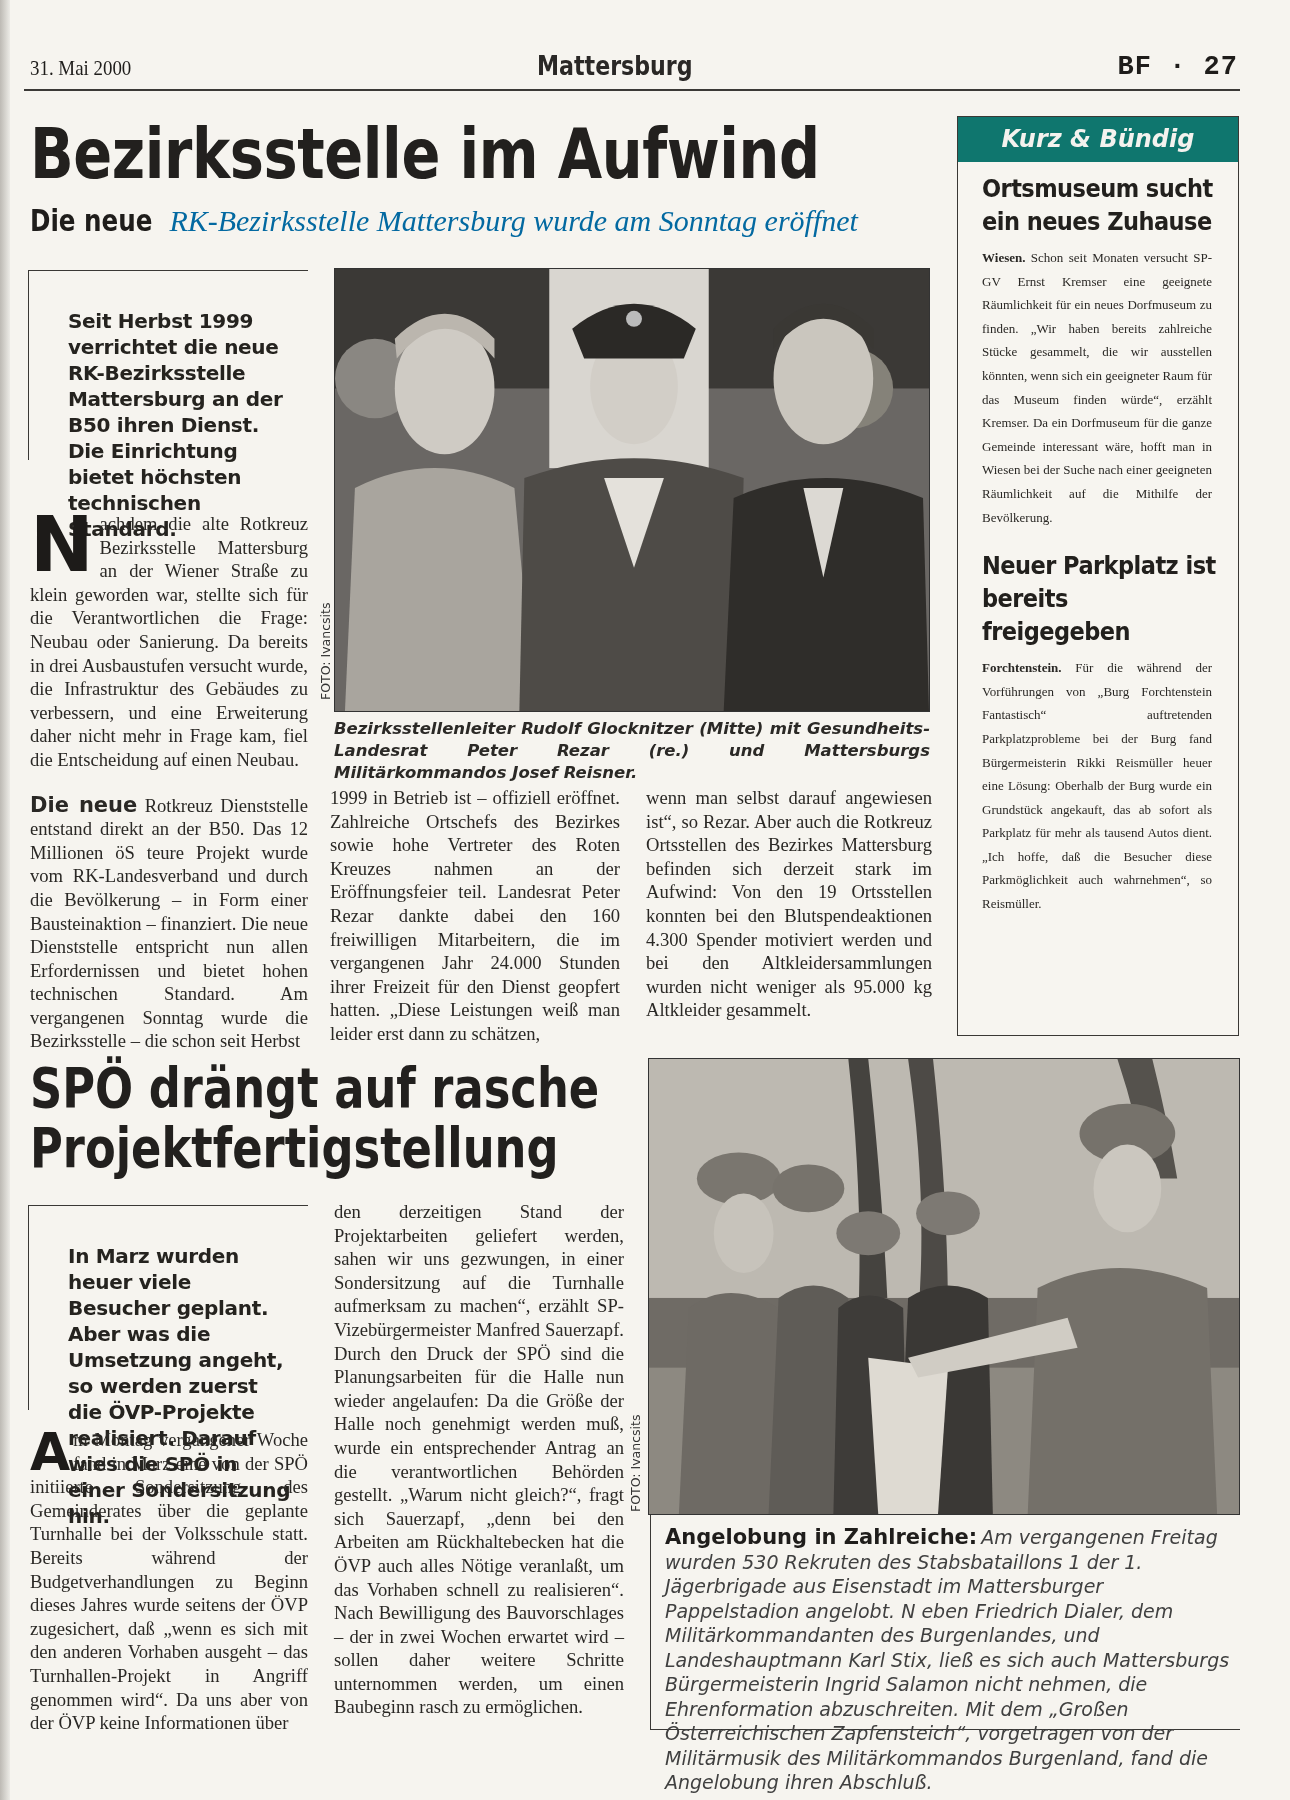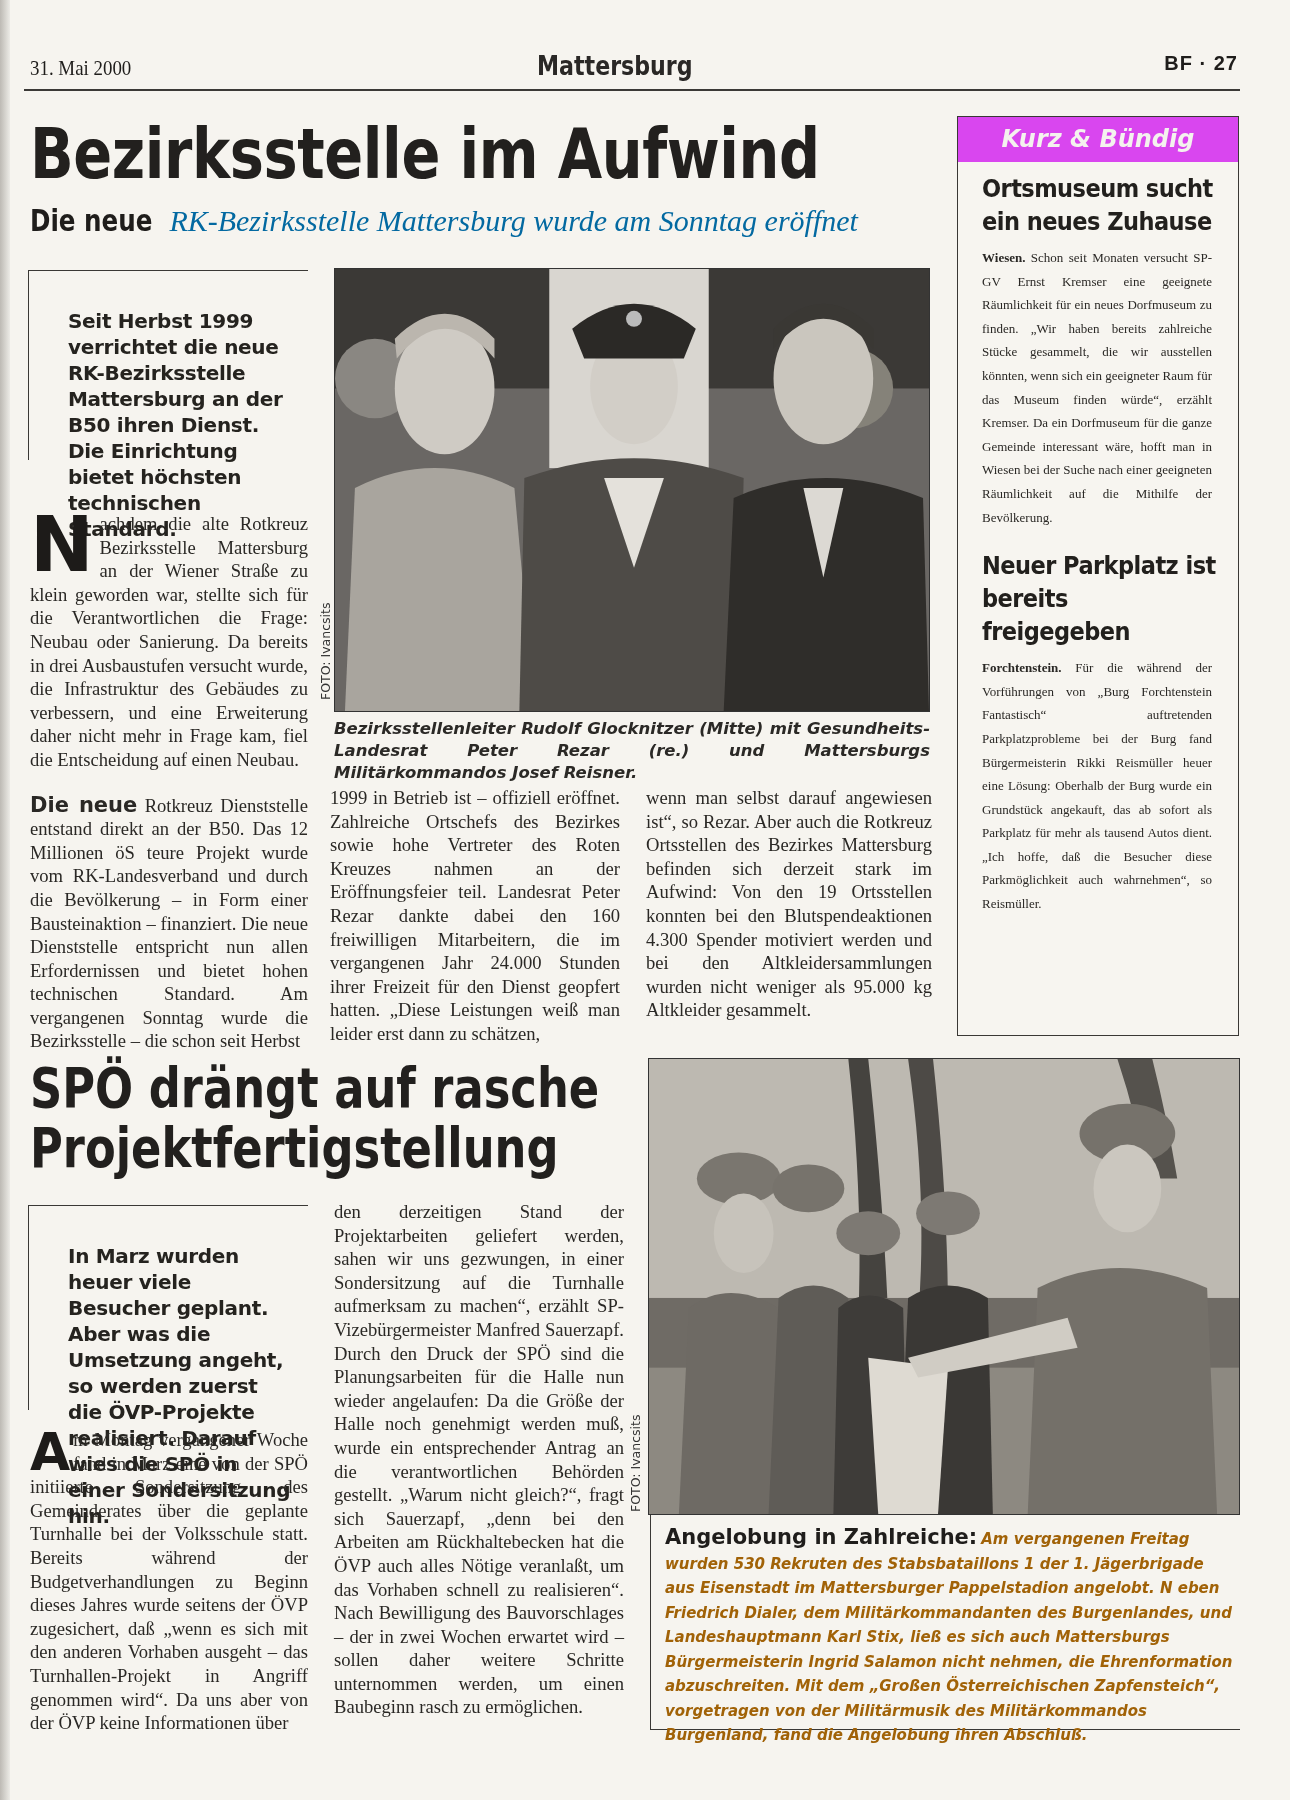--- a/index.html
+++ b/index.html
@@ -3,21 +3,21 @@
 <meta charset="utf-8">
 <style>
   html, body { margin:0; padding:0; }
   body { width:1290px; height:1800px; background:#f6f4ef; position:relative; overflow:hidden; color:#1f1d1b; }
   .scanedge { position:absolute; left:0; top:0; width:10px; height:1800px; background:linear-gradient(to right,#bdbab4,#ecebe6); }
   .abs { position:absolute; }
 
   
   .hdr-date { left:30px; top:56px; font-family:"Liberation Serif", serif; font-size:21px; transform:scaleX(0.9); transform-origin:left; }
   .hdr-section { left:537px; top:50px; font-family:"DejaVu Sans", sans-serif; font-weight:bold; font-size:27px; transform:scaleX(0.82); transform-origin:left; color:#2a2826; }
-  .hdr-page { right:52px; top:52px; font-family:Liberation Sans, sans-serif; font-weight:bold; font-size:20px; letter-spacing:1px; }
+  .hdr-page { right:52px; top:52px; font-family:Liberation Mono, monospace; font-weight:bold; font-size:27px; letter-spacing:1px; }
   .hdr-rule { left:24px; top:89px; width:1216px; height:2px; background:#3b3936; }
 
   
   .h1 { left:30px; top:112px; font-family:"DejaVu Sans", sans-serif; font-weight:bold; font-size:70px; line-height:84px; transform:scaleX(0.82); transform-origin:left; color:#22201e; white-space:nowrap; letter-spacing:-0.5px; }
   .sub { left:30px; top:203px; white-space:nowrap; }
   .sub .lead { font-family:"DejaVu Sans", sans-serif; font-weight:bold; font-size:30px; display:inline-block; transform:scaleX(0.82); transform-origin:left; margin-right:-14px; }
   .sub .rest { font-family:"Liberation Serif", serif; font-style:italic; font-size:30px; color:#0369a1; }
 
   
   .leadbox { border-left:1.5px solid #3a3835; border-top:1.5px solid #3a3835; padding:20px 0 0 22px; box-sizing:border-box; }
@@ -31,32 +31,32 @@
   .credit { font-family:"DejaVu Sans", sans-serif; font-size:12.5px; color:#333; transform:rotate(-90deg); transform-origin:left top; white-space:nowrap; }
 
   
   .photo { background:#777; overflow:hidden; border:1px solid #333; box-sizing:border-box; }
   .photo svg { display:block; width:100%; height:100%; }
 
   .caption { font-family:"DejaVu Sans", sans-serif; font-style:italic; font-weight:bold; font-size:16.5px; line-height:22px; color:#2b2926; text-align:justify; }
 
   
   .sidebar { left:957px; top:116px; width:282px; height:920px; border:1.5px solid #3a3835; box-sizing:border-box; background:#f7f5f0; }
-  .sb-head { background:#d946ef; color:#f4f2ee; height:45px; text-align:center; font-family:"DejaVu Sans", sans-serif; font-weight:bold; font-style:italic; font-size:24px; line-height:45px; }
+  .sb-head { background:#0f766e; color:#f4f2ee; height:45px; text-align:center; font-family:"DejaVu Sans", sans-serif; font-weight:bold; font-style:italic; font-size:24px; line-height:45px; }
   .sb-inner { padding:10px 14px 0 24px; }
   .sb-title { font-family:"DejaVu Sans", sans-serif; font-weight:bold; font-size:25px; line-height:33px; margin:0 0 8px 0; letter-spacing:-0.6px; transform:scaleX(0.9); transform-origin:left; width:110%; color:#22201d; }
   .sb-text { font-family:"Liberation Serif", serif; font-size:13px; line-height:23.6px; text-align:justify; color:#2a2825; margin:0 12px 20px 0; }
   .sb-text b { font-weight:bold; }
 
   
   .h2 { left:30px; top:1058px; font-family:"DejaVu Sans", sans-serif; font-weight:bold; font-size:56px; line-height:60px; transform:scaleX(0.8); transform-origin:left; color:#22201e; white-space:nowrap; }
 
   .cap2 { left:650px; top:1515px; width:590px; height:215px; border-left:1.5px solid #3a3835; border-bottom:1.5px solid #3a3835; box-sizing:border-box; padding:10px 6px 0 14px; }
   .cap2 .title { font-family:"DejaVu Sans", sans-serif; font-weight:bold; font-size:21px; font-style:normal; }
-  .cap2 .txt { font-family:"DejaVu Sans", sans-serif; font-style:italic; font-size:15px; line-height:24.5px; color:#a16207;font-weight:bold; }
+  .cap2 .txt { font-family:"DejaVu Sans", sans-serif; font-style:italic; font-size:19px; line-height:24.5px; color:#404040; }
 </style>
 </head>
 <body>
 
 <div class="scanedge"></div>
 
 <div class="abs hdr-date">31. Mai 2000</div>
 <div class="abs hdr-section">Mattersburg</div>
 <div class="abs hdr-page">BF · 27</div>
 <div class="abs hdr-rule"></div>

